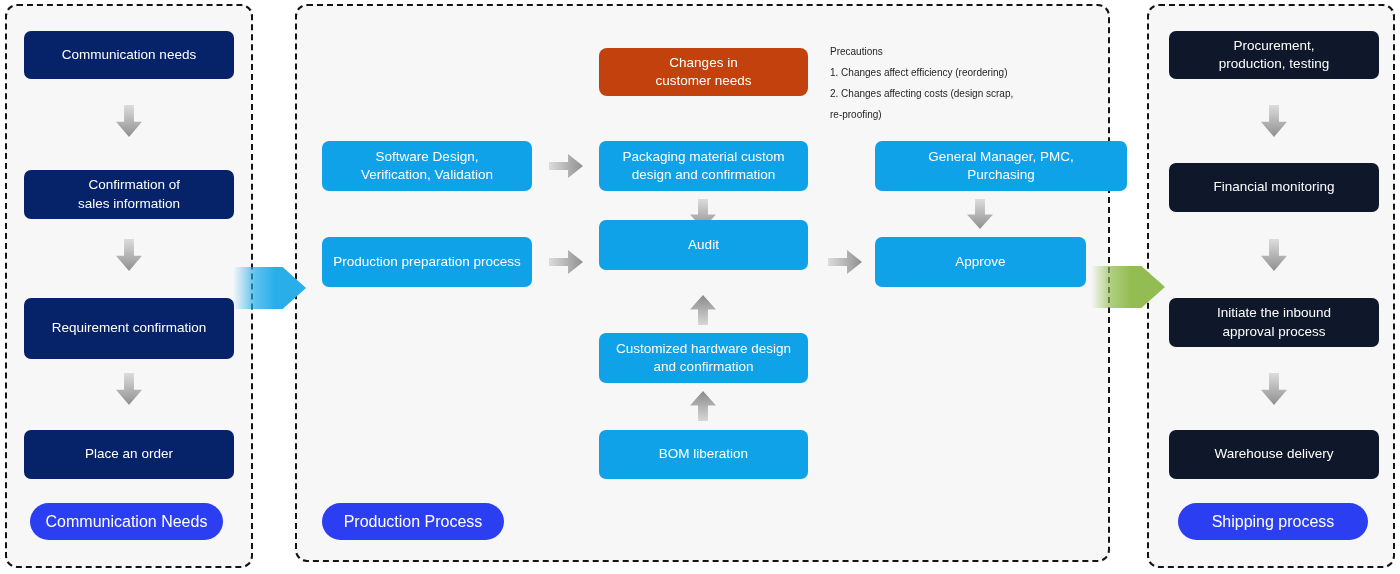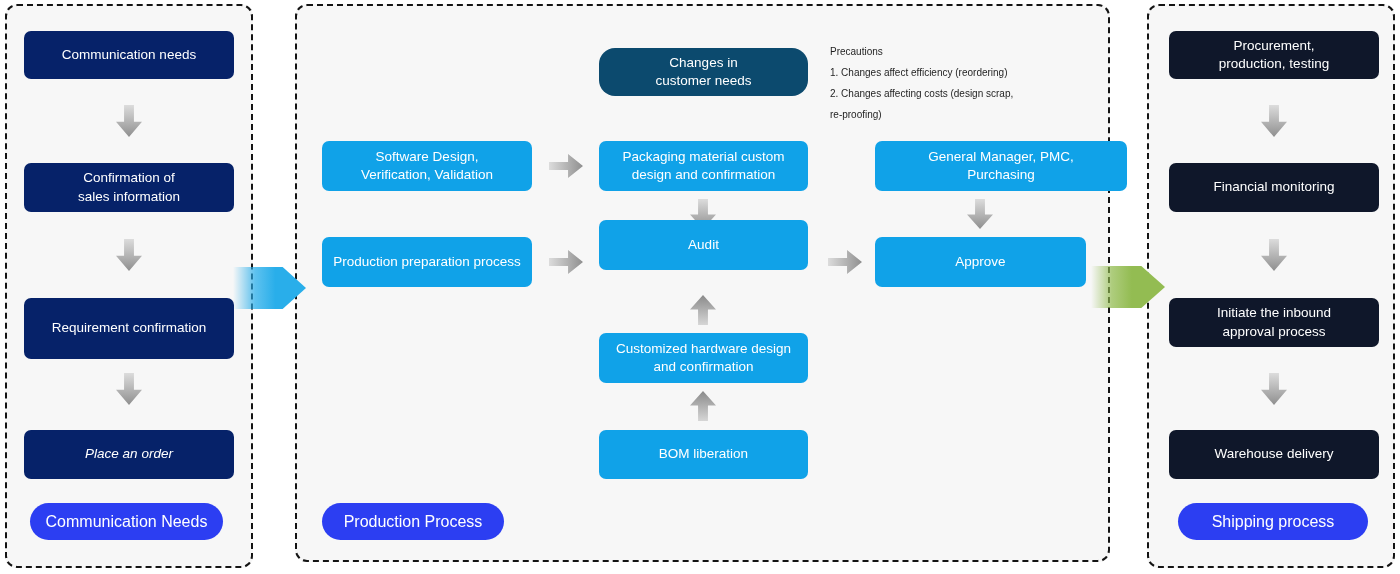--- a/index.html
+++ b/index.html
@@ -12,21 +12,21 @@
     background:#f7f7f7;box-sizing:border-box;
   }
   .box{
     position:absolute;display:flex;align-items:center;justify-content:center;
     text-align:center;color:#ffffff;border-radius:7px;font-size:13.5px;
     line-height:1.35;white-space:pre-line;box-sizing:border-box;padding:2px 6px;
   }
   .navy{background:#062269;}
   .blue{background:#10a2e8;}
   .green{background:#0f172a;}
-  .blackbox{background:#0c4a6e;border-radius:16px;}
+  .blackbox{background:#c2410c;border-radius:8px;}
   .badge{
     position:absolute;display:flex;align-items:center;justify-content:center;
     background:#2c3ef2;color:#ffffff;border-radius:19px;font-size:16px;
     white-space:nowrap;
   }
   .note{
     position:absolute;color:#1f1f1f;font-size:10px;line-height:21px;
     white-space:pre-line;text-align:left;
   }
   .arr{position:absolute;}
@@ -59,28 +59,28 @@
 </head>
 <body>
 
 <div id="stage">
 
   <div class="panel" style="left:5px;top:4px;width:248px;height:564px;"></div>
 
   <div class="box navy" style="left:24px;top:31px;width:210px;height:48px;">Communication needs</div>
   <div class="arr arr-down" style="left:116px;top:105px;"></div>
 
-  <div class="box navy" style="left:24px;top:163px;width:210px;height:49px;">Confirmation of
+  <div class="box navy" style="left:24px;top:170px;width:210px;height:49px;text-align:right;">Confirmation of
 sales information</div>
   <div class="arr arr-down" style="left:116px;top:239px;"></div>
 
   <div class="box navy" style="left:24px;top:298px;width:210px;height:61px;">Requirement confirmation</div>
   <div class="arr arr-down" style="left:116px;top:373px;"></div>
 
-  <div class="box navy" style="left:24px;top:430px;width:210px;height:49px;font-style:italic;">Place an order</div>
+  <div class="box navy" style="left:24px;top:430px;width:210px;height:49px;">Place an order</div>
 
   <div class="badge" style="left:30px;top:503px;width:193px;height:37px;">Communication Needs</div>
 
   <div class="arr flow-blue" style="left:233px;top:267px;"></div>
 
   <div class="panel" style="left:295px;top:4px;width:815px;height:558px;"></div>
 
   <div class="box blackbox" style="left:599px;top:48px;width:209px;height:48px;">Changes in
 customer needs</div>
 

